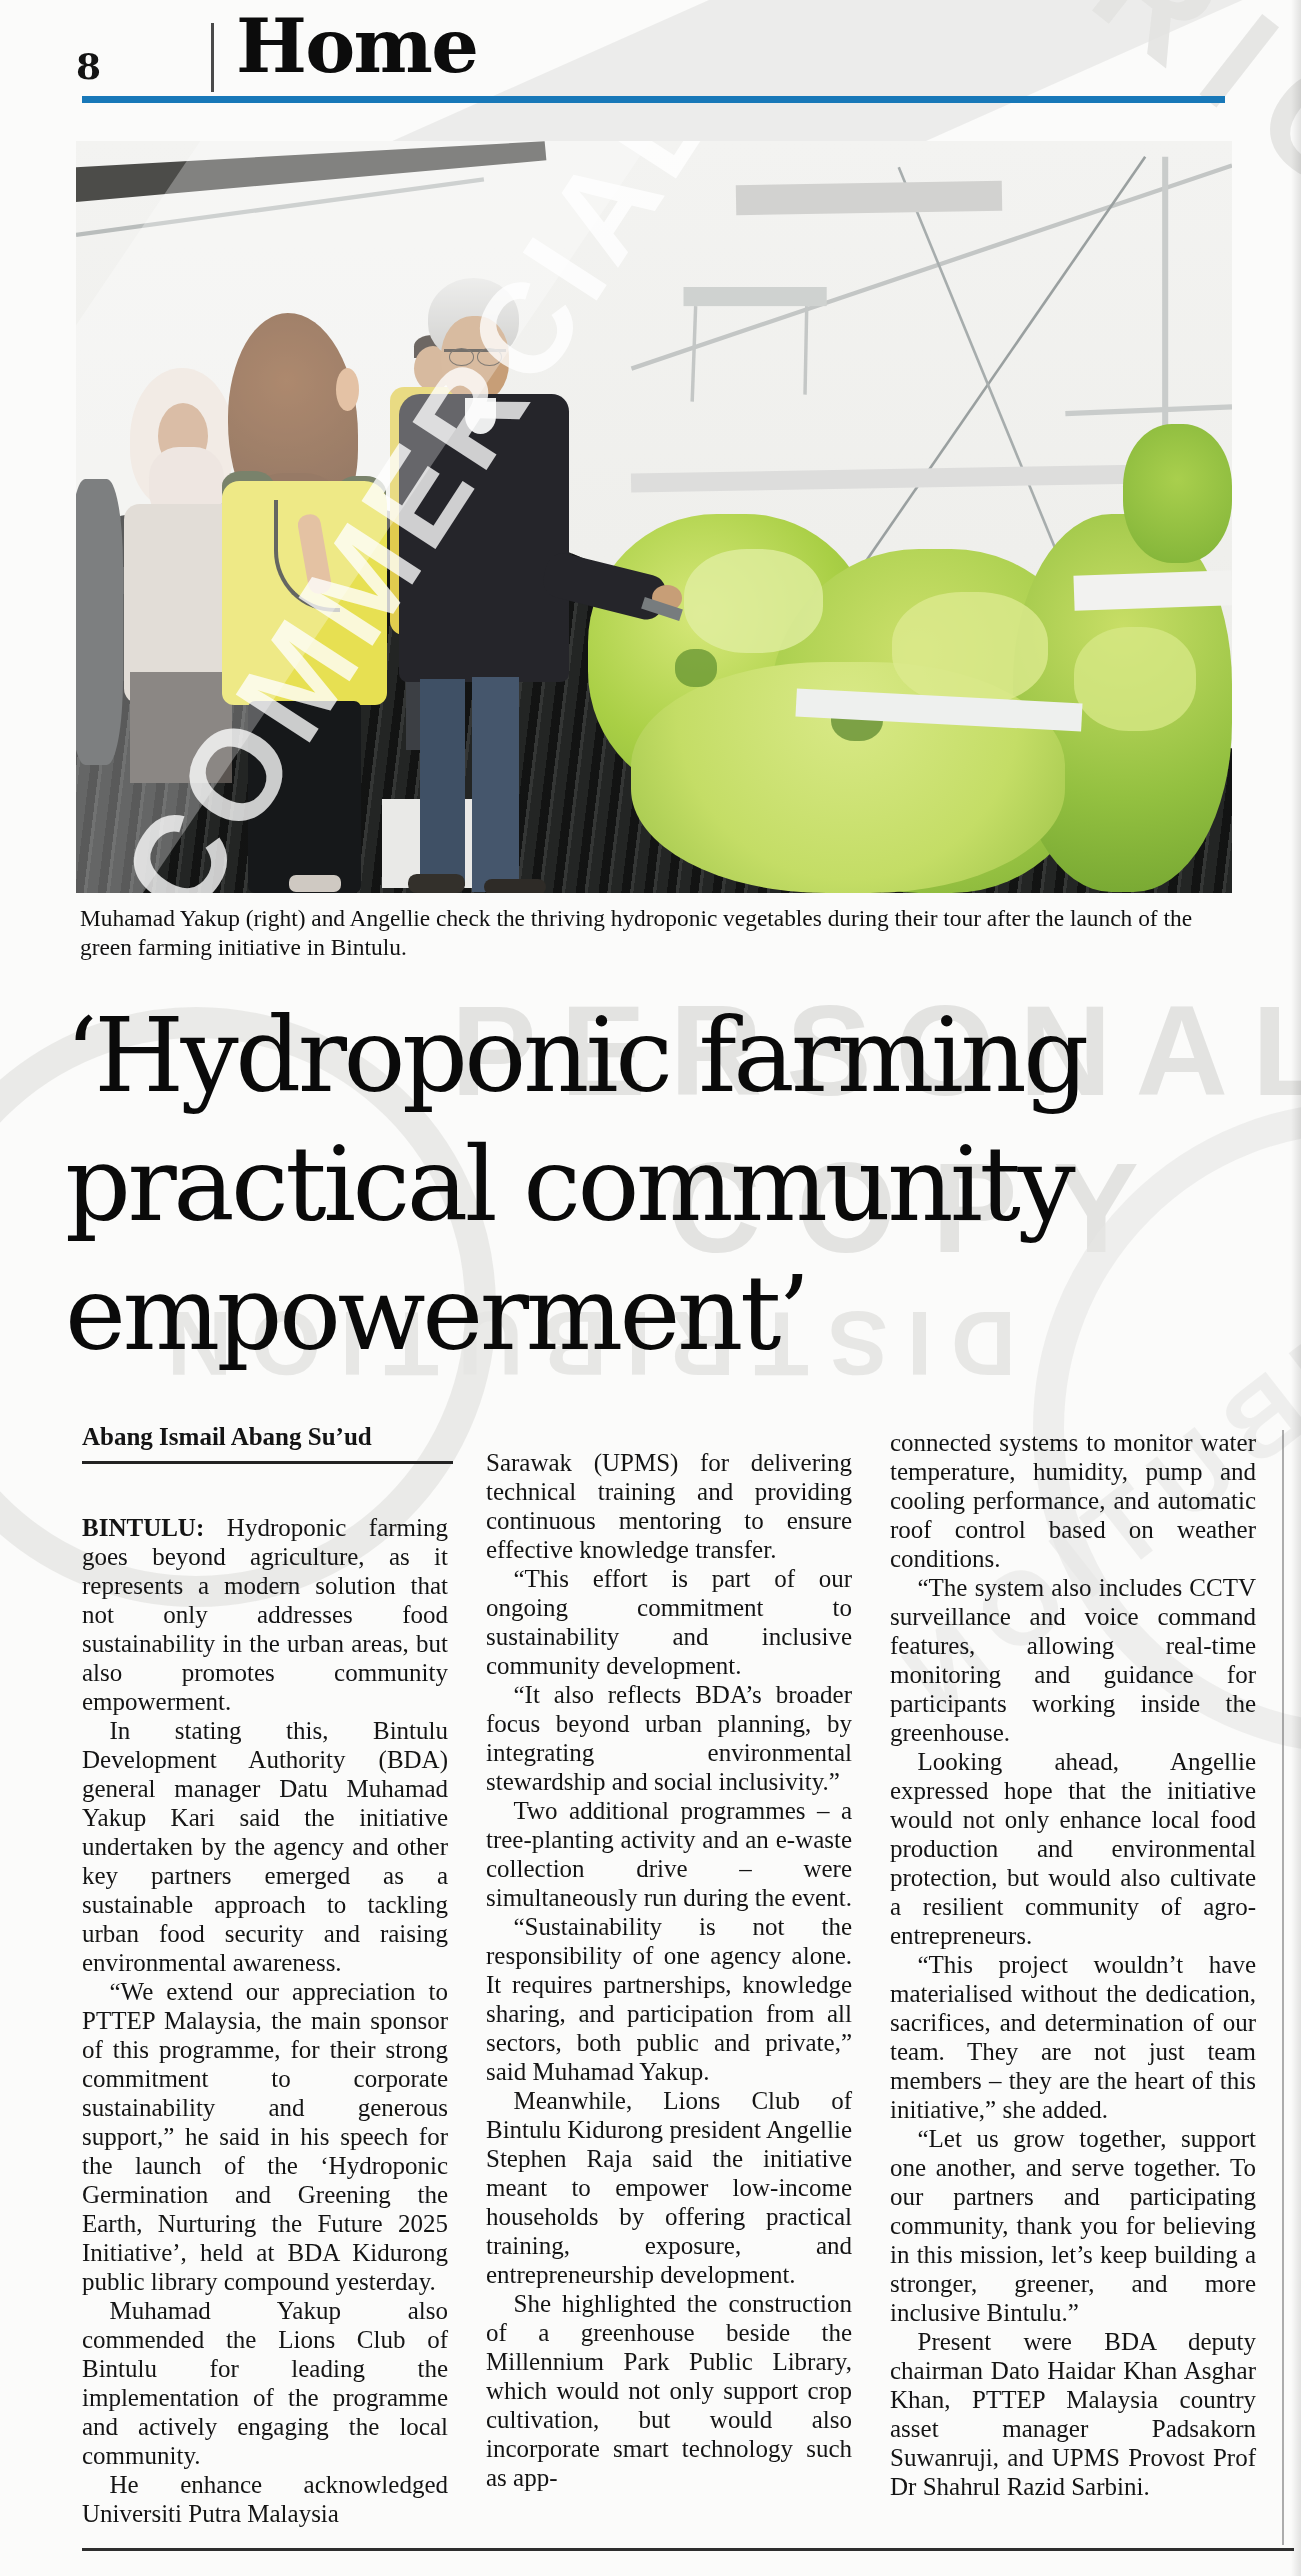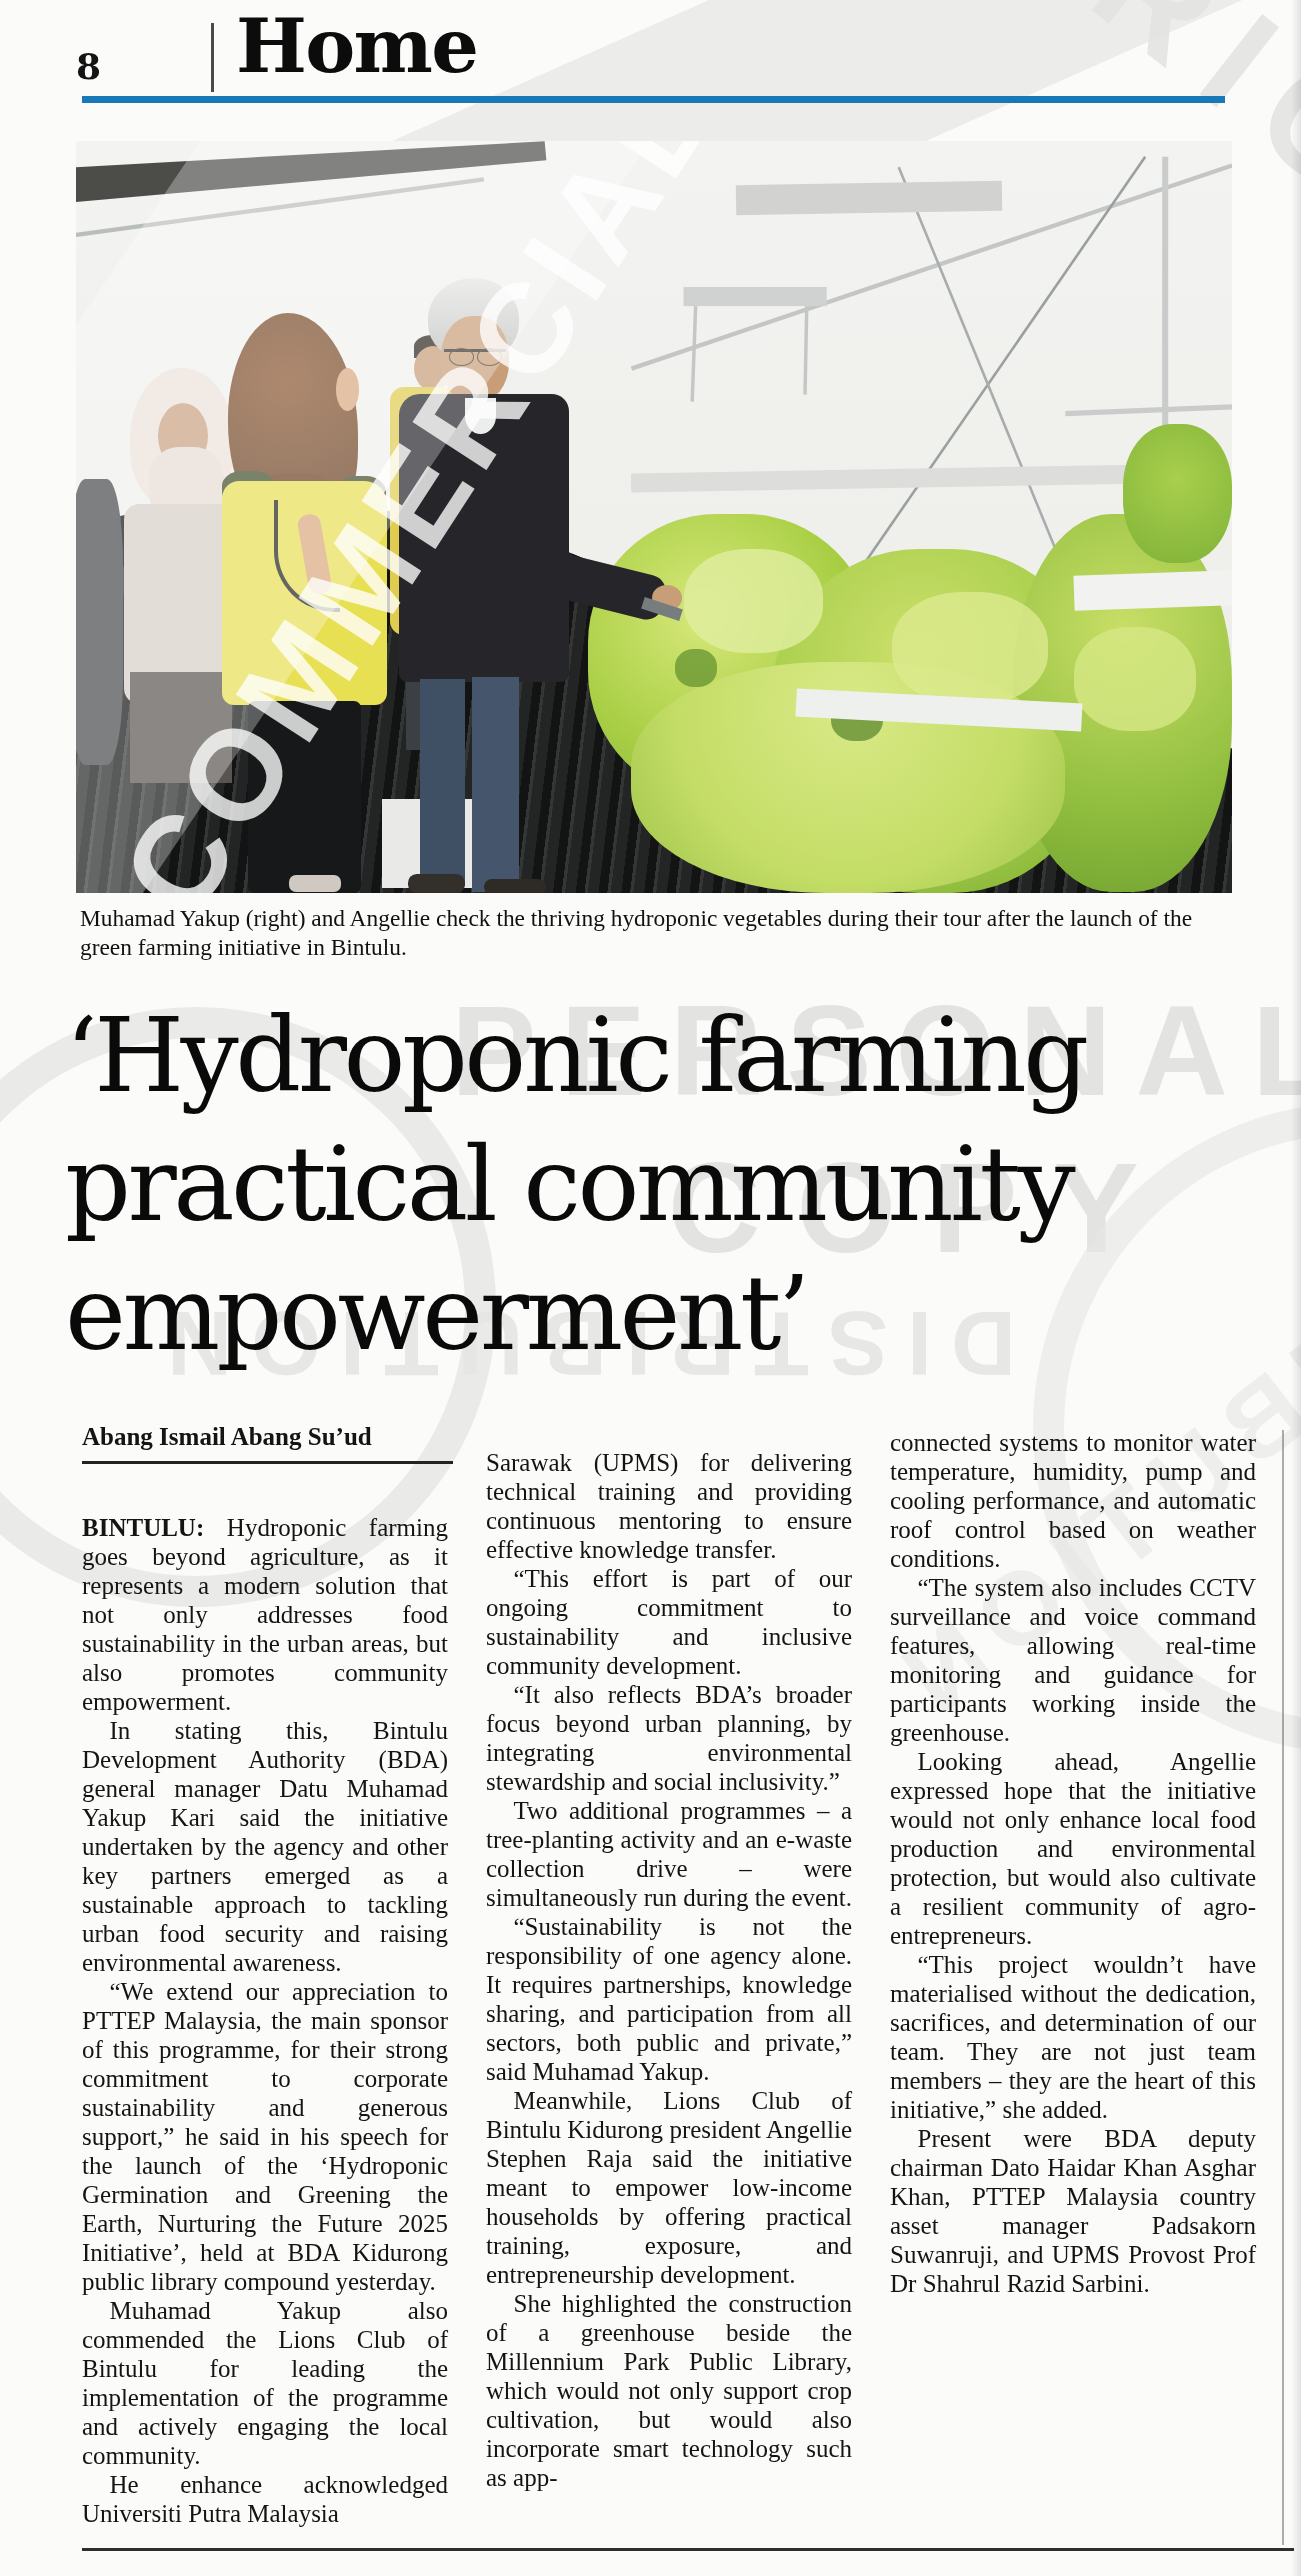--- a/index.html
+++ b/index.html
@@ -183,20 +183,21 @@
         <p>Meanwhile, Lions Club of Bintulu Kidurong president Angellie Stephen Raja said the initiative meant to empower low-income households by offering practical training, exposure, and entrepreneurship development.</p>
         <p>She highlighted the construction of a greenhouse beside the Millennium Park Public Library, which would not only support crop cultivation, but would also incorporate smart technology such as app-</p>
       </div>
   </div>
   <div class="col col3">
     <div class="para-list">
         <p>connected systems to monitor water temperature, humidity, pump and cooling performance, and automatic roof control based on weather conditions.</p>
         <p>“The system also includes CCTV surveillance and voice command features, allowing real-time monitoring and guidance for participants working inside the greenhouse.</p>
         <p>Looking ahead, Angellie expressed hope that the initiative would not only enhance local food production and environmental protection, but would also cultivate a resilient community of agro-entrepreneurs.</p>
         <p>“This project wouldn’t have materialised without the dedication, sacrifices, and determination of our team. They are not just team members – they are the heart of this initiative,” she added.</p>
+        <p>“Let us grow together, support one another, and serve together. To our partners and participating community, thank you for believing in this mission, let’s keep building a stronger, greener, and more inclusive Bintulu.”</p>
         <p>Present were BDA deputy chairman Dato Haidar Khan Asghar Khan, PTTEP Malaysia country asset manager Padsakorn Suwanruji, and UPMS Provost Prof Dr Shahrul Razid Sarbini.</p>
       </div>
   </div>
 
   <div class="abs margin-rule"></div>
   <div class="abs bottom-rule"></div>
   <div class="abs scan-edge"></div>
 </div>
 
 

